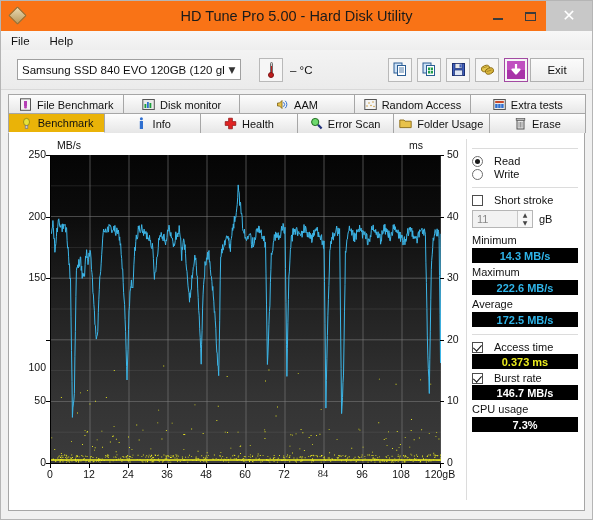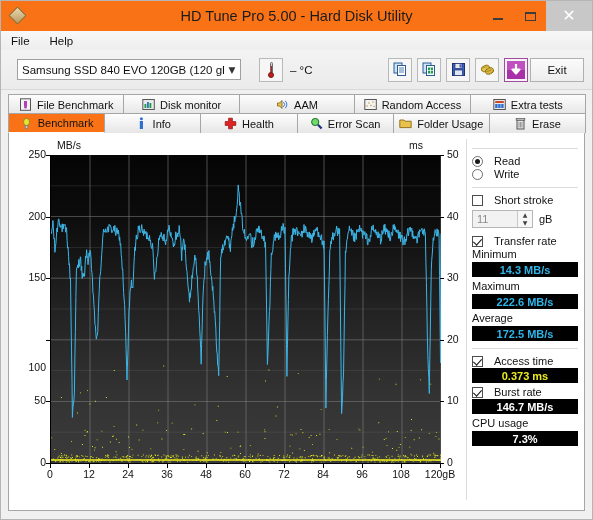--- a/index.html
+++ b/index.html
@@ -113,21 +113,21 @@
   .tabrow.row2{margin-top:-1px;}
   .tab{
     flex:1;box-sizing:border-box;height:20px;
     border:1px solid #a6a6a6;border-bottom:none;
     background:linear-gradient(#fdfdfd,#e6e6e6);
     display:flex;align-items:center;justify-content:center;gap:5px;
     font-size:11px;color:#111;margin-right:-1px;
     white-space:nowrap;overflow:hidden;
   }
   .tab.active{
-    background:#f97316;
+    background:#eab308;
     border-bottom:1px solid #ffffff;
     position:relative;z-index:3;
   }
   .tabicon{width:13px;height:13px;position:relative;flex:0 0 auto;}
   
   .panel{
     flex:1;margin:0 7px 8px 7px;box-sizing:border-box;
     background:#ffffff;border:1px solid #a6a6a6;border-top:none;
     display:flex;position:relative;
   }
@@ -489,21 +489,21 @@
           <div class="xlab" style="width: 40px; left: 99px; top: 335px;">24</div>
           <div style="position: absolute; width: 1px; height: 4px; background: rgb(0, 0, 0); left: 119px; top: 331px;"></div>
           <div class="xlab" style="width: 40px; left: 138px; top: 335px;">36</div>
           <div style="position: absolute; width: 1px; height: 4px; background: rgb(0, 0, 0); left: 158px; top: 331px;"></div>
           <div class="xlab" style="width: 40px; left: 177px; top: 335px;">48</div>
           <div style="position: absolute; width: 1px; height: 4px; background: rgb(0, 0, 0); left: 197px; top: 331px;"></div>
           <div class="xlab" style="width: 40px; left: 216px; top: 335px;">60</div>
           <div style="position: absolute; width: 1px; height: 4px; background: rgb(0, 0, 0); left: 236px; top: 331px;"></div>
           <div class="xlab" style="width: 40px; left: 255px; top: 335px;">72</div>
           <div style="position: absolute; width: 1px; height: 4px; background: rgb(0, 0, 0); left: 275px; top: 331px;"></div>
-          <div class="xlab" style="width: 40px; left: 294px; top: 335px;">84</div>
+          <div class="xlab" style="width: 40px; left: 294px; top: 335px; font-family: Liberation Serif, serif;">84</div>
           <div style="position: absolute; width: 1px; height: 4px; background: rgb(0, 0, 0); left: 314px; top: 331px;"></div>
           <div class="xlab" style="width: 40px; left: 333px; top: 335px;">96</div>
           <div style="position: absolute; width: 1px; height: 4px; background: rgb(0, 0, 0); left: 353px; top: 331px;"></div>
           <div class="xlab" style="width: 40px; left: 372px; top: 335px;">108</div>
           <div style="position: absolute; width: 1px; height: 4px; background: rgb(0, 0, 0); left: 392px; top: 331px;"></div>
           <div class="xlab" style="width: 40px; left: 411px; top: 335px;">120gB</div>
           <div style="position: absolute; width: 1px; height: 4px; background: rgb(0, 0, 0); left: 431px; top: 331px;"></div>
         </div>
     </div>
 
@@ -534,24 +534,20 @@
           <span class="btns">
             <div>▲</div>
             <div>▼</div>
           </span>
         </div>
         <span class="gb">gB</span>
       </div>
 
       <div style="height:6px"></div>
 
-      <div class="opt">
-        <span class="cbx on"></span>
-        <span>Transfer rate</span>
-      </div>
 
       <div class="slabel">Minimum</div>
       <div class="sbox cyan">14.3 MB/s</div>
 
       <div class="slabel">Maximum</div>
       <div class="sbox cyan">222.6 MB/s</div>
 
       <div class="slabel">Average</div>
       <div class="sbox cyan">172.5 MB/s</div>
 

